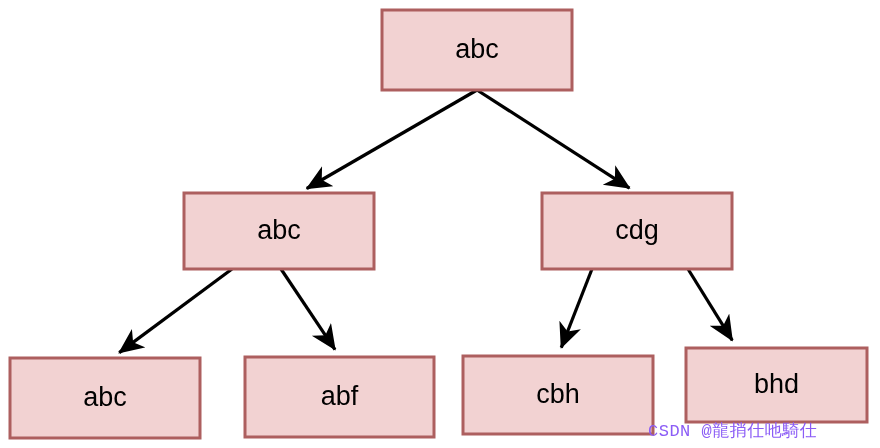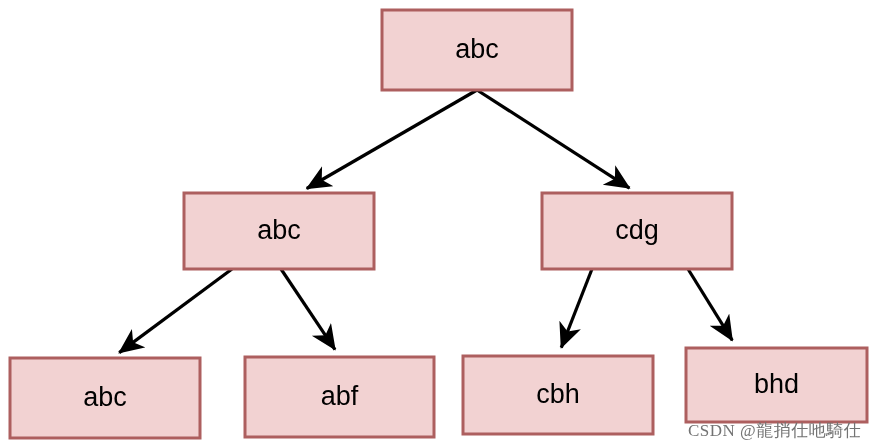--- a/index.html
+++ b/index.html
@@ -40,25 +40,25 @@
     text-anchor: middle;
     dominant-baseline: middle;
   }
   .edge-line {
     stroke: #000000;
     stroke-width: 3.2;
     fill: none;
   }
   .watermark {
     position: absolute;
-    left: 688px;
+    left: 648px;
     top: 419px;
-    font-family: Liberation Serif, serif;
+    font-family: Liberation Mono, monospace;
     font-size: 17px;
-    color: #737373;
+    color: #8b5cf6;
     white-space: nowrap;
     letter-spacing: 0.5px;
     pointer-events: none;
   }
 </style>
 </head>
 <body>
 
 <div id="diagram-root">
 

